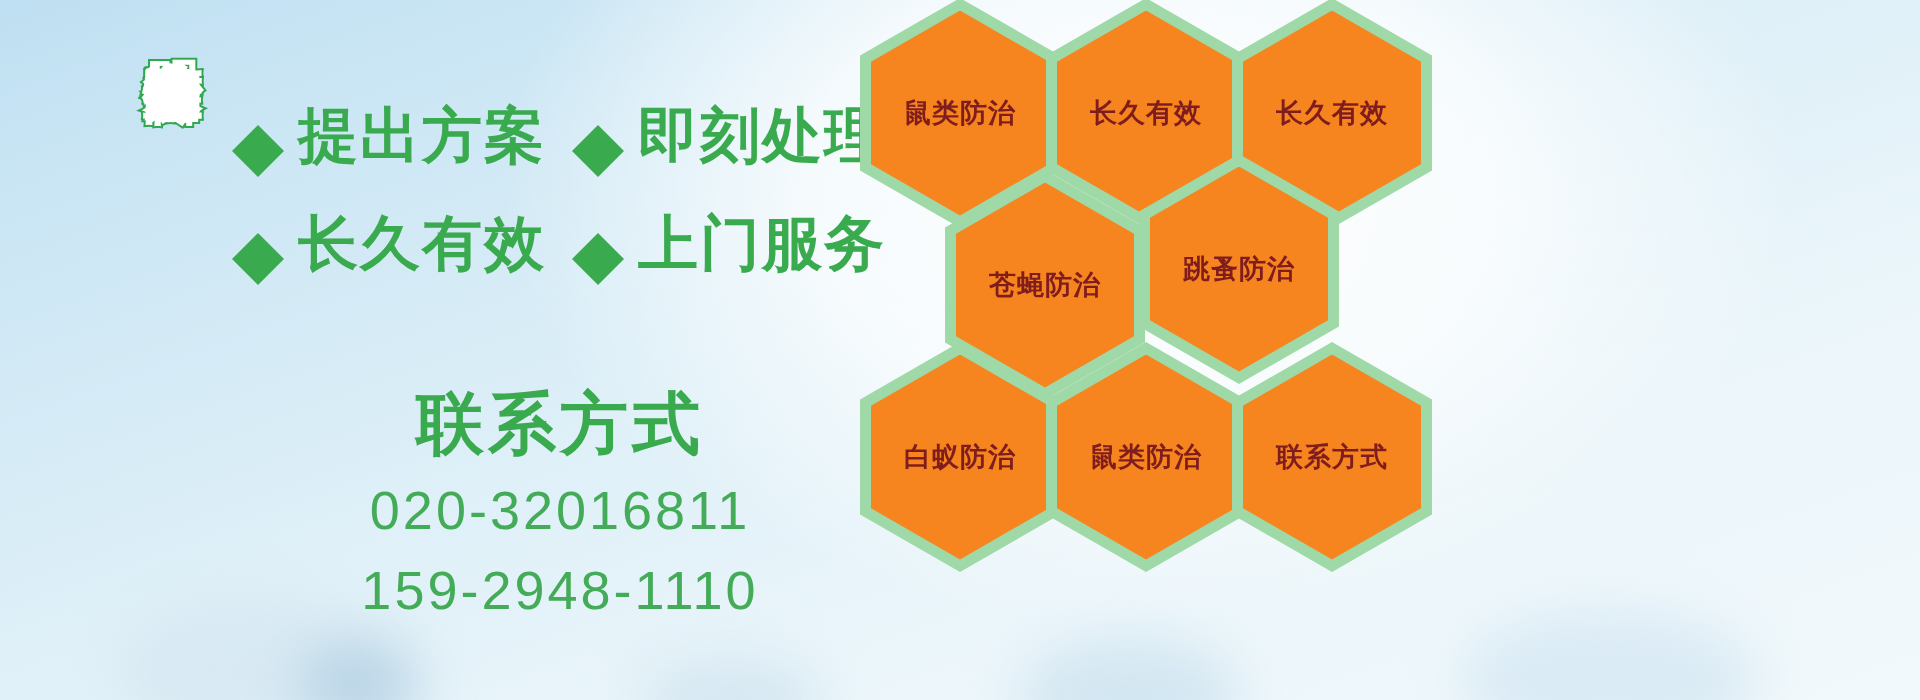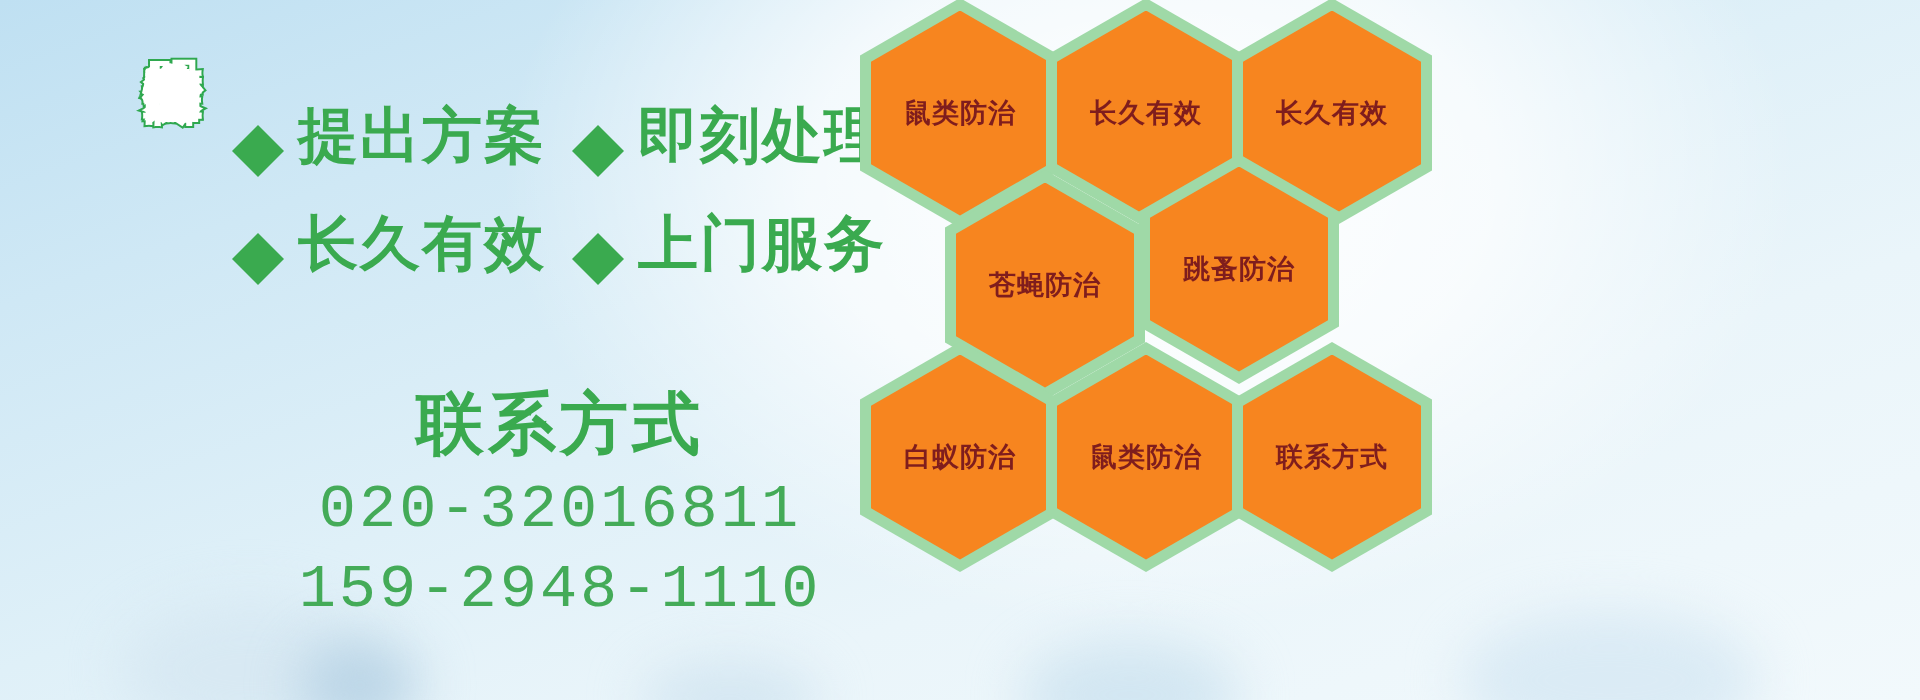--- a/index.html
+++ b/index.html
@@ -109,25 +109,25 @@
   }
   #contact-title {
     font-size: 68px;
     font-weight: bold;
     letter-spacing: 4px;
     line-height: 64px;
     color: #3aaa4f;
     font-family: "DejaVu Sans", "Liberation Sans", sans-serif;
   }
   .contact-phone {
-    font-size: 62px;
+    font-size: 54px;
     line-height: 80px;
     letter-spacing: 3px;
     color: #44ab58;
-    font-family: Liberation Mono, monospace;
+    font-family: Liberation Sans, sans-serif;
   }
   #contact-phone-1 { margin-top: 14px; }
 
   
   #hex-grid {
     position: absolute;
     left: 856px;
     top: -10px;
     width: 620px;
     height: 560px;

